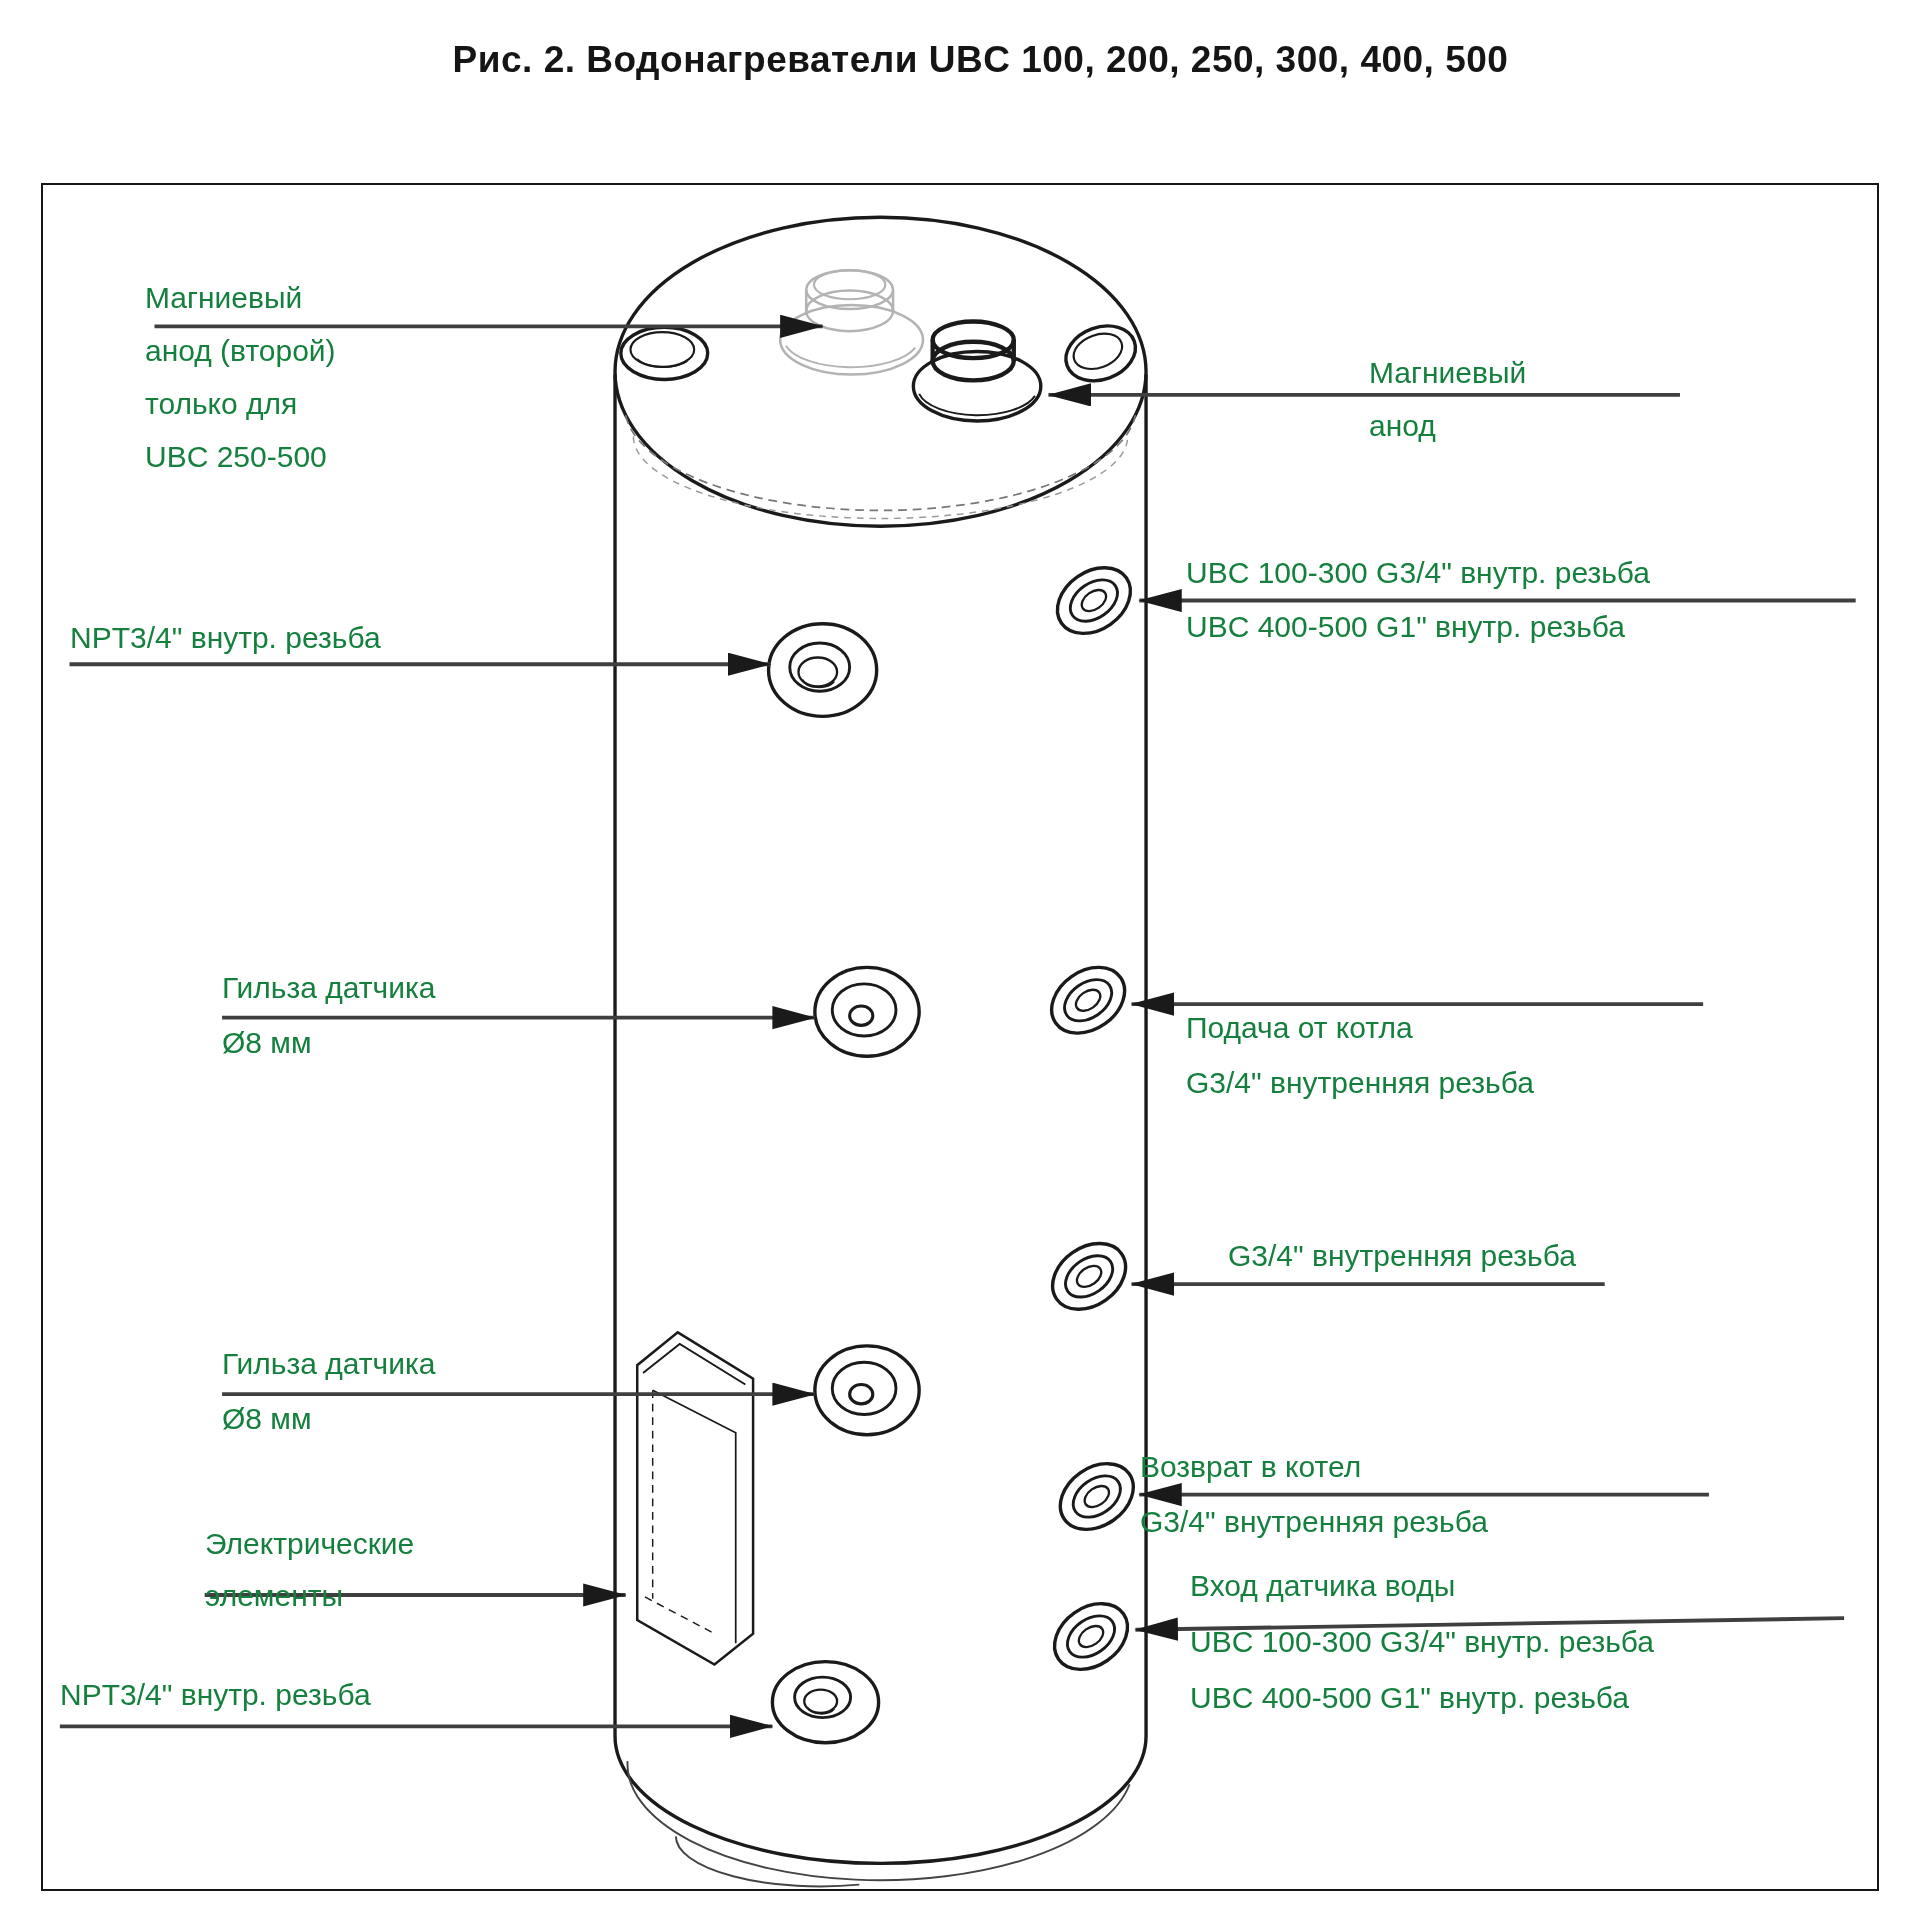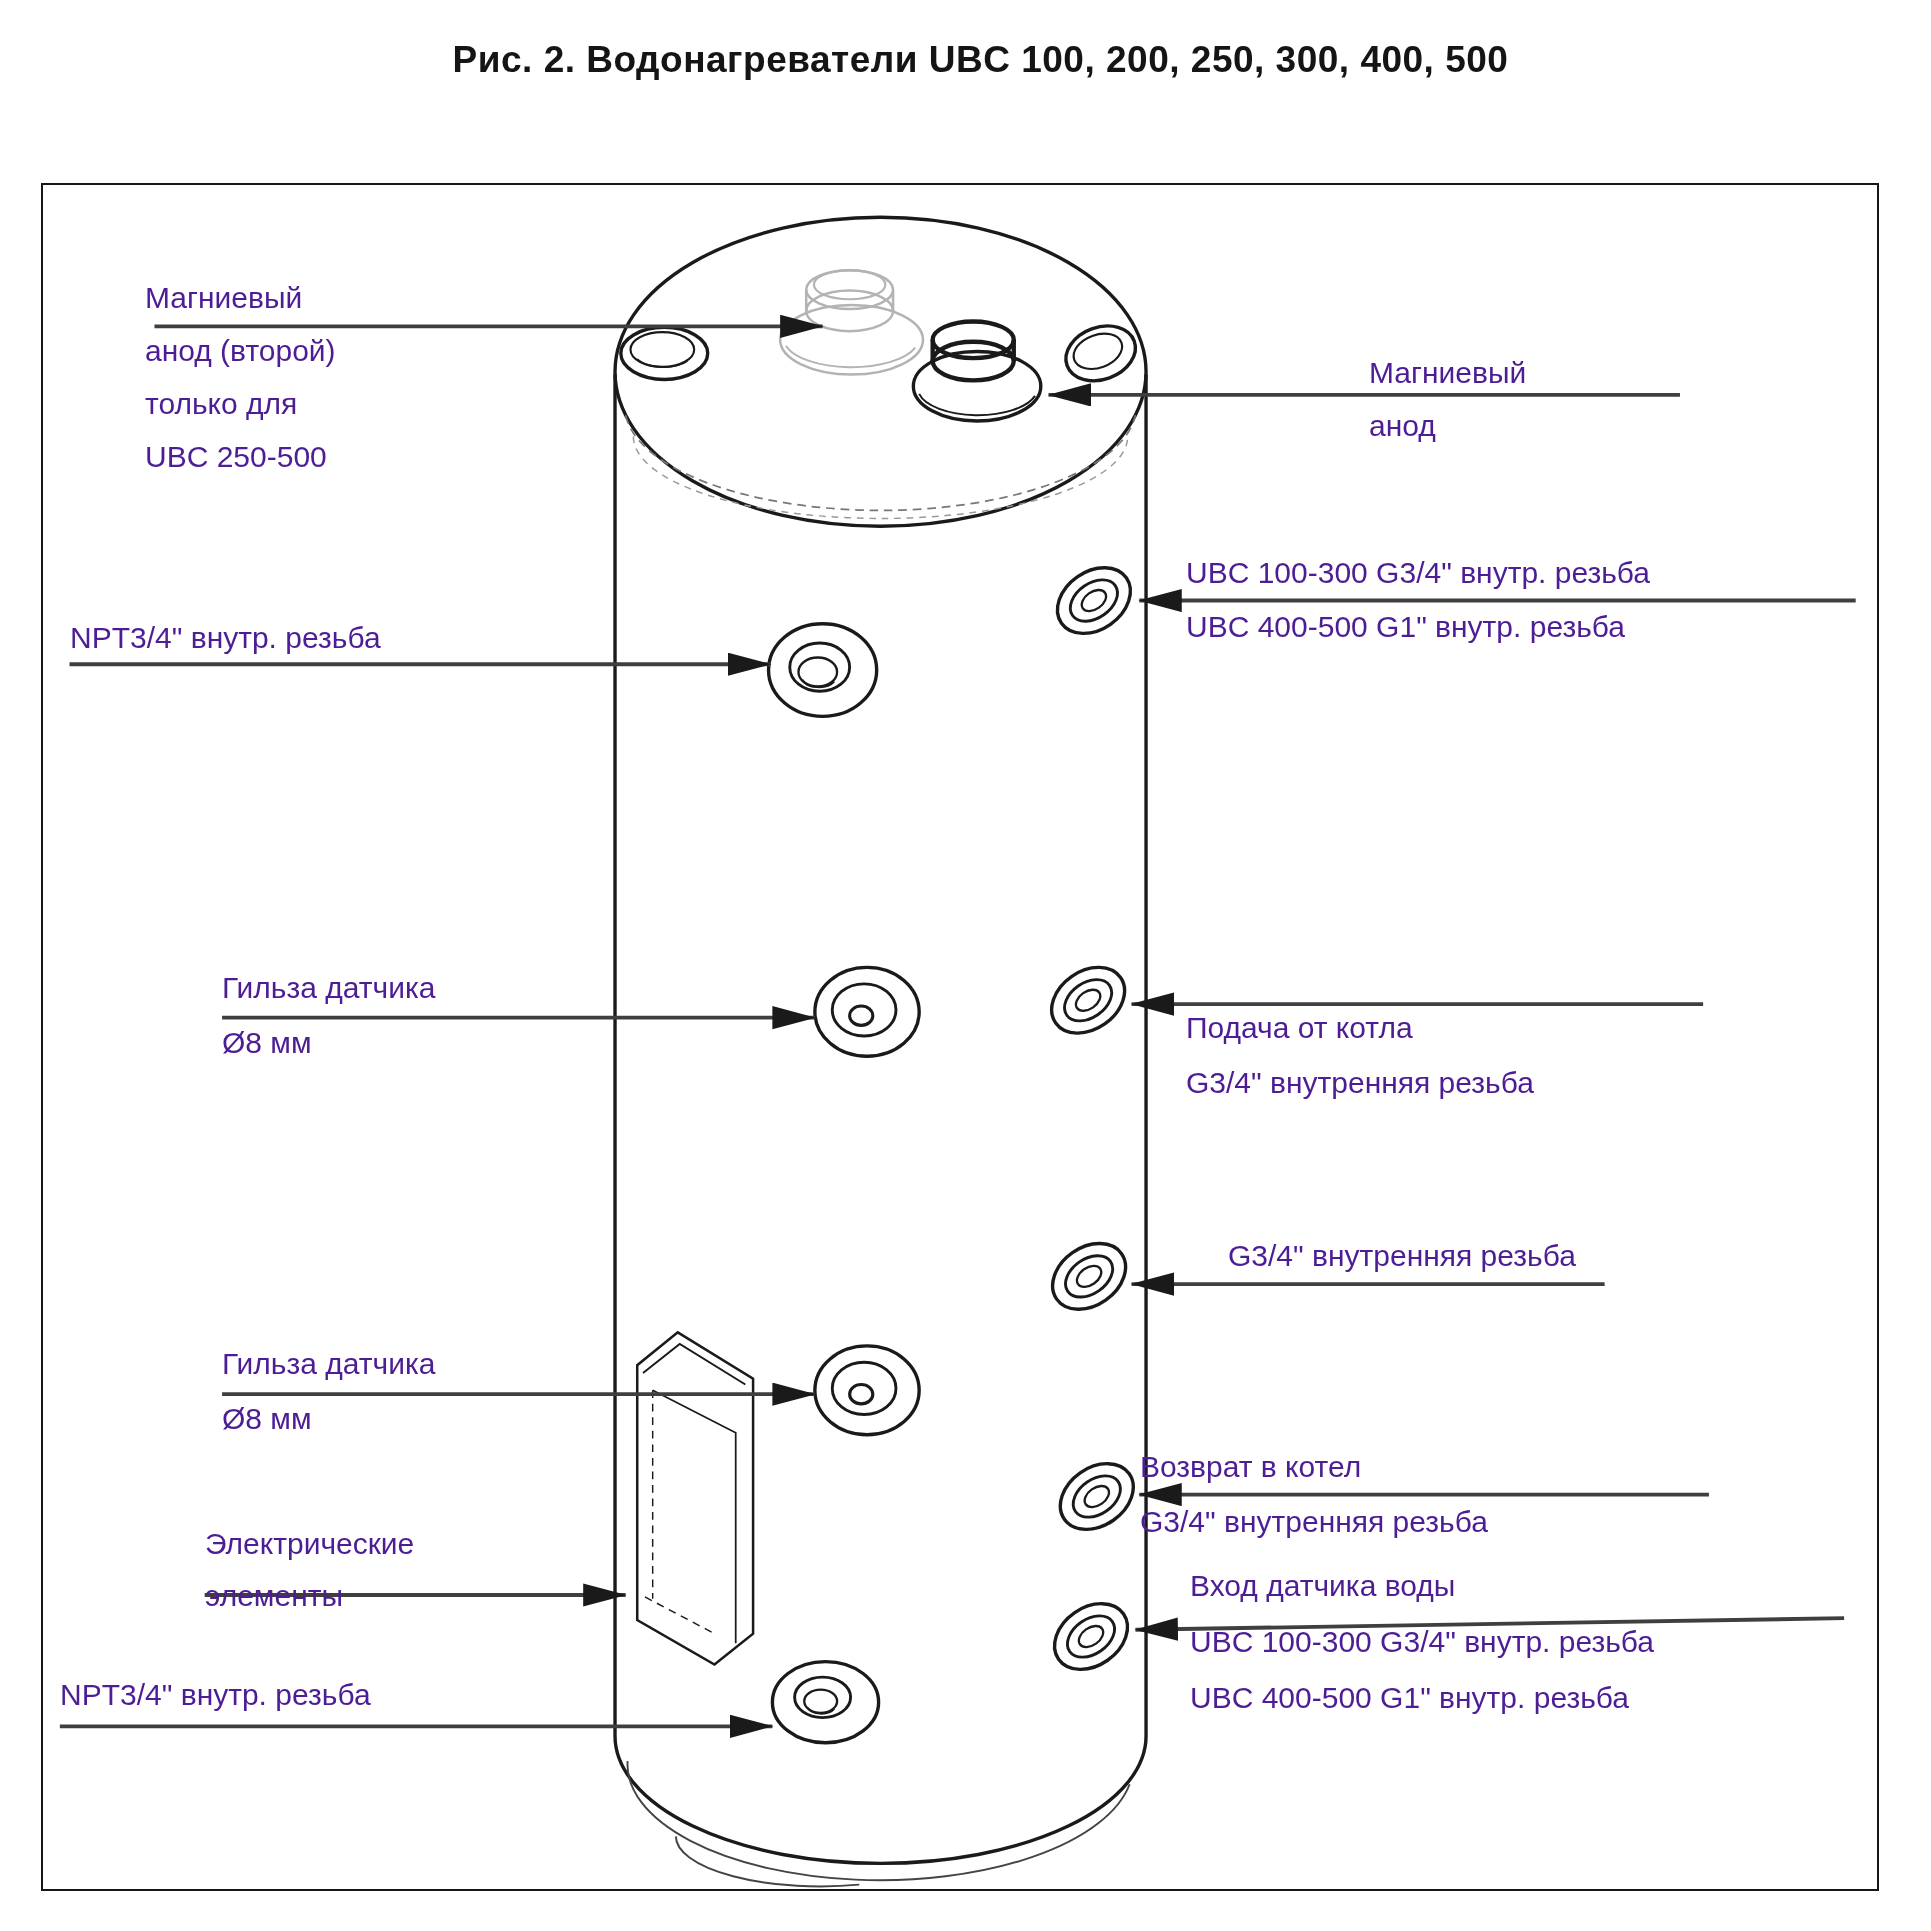--- a/index.html
+++ b/index.html
@@ -11,21 +11,21 @@
   }
   .title-line{
     position:absolute;left:0;right:0;text-align:center;
     font-weight:bold;font-size:37px;color:#151515;letter-spacing:0.5px;
   }
   .frame{
     position:absolute;left:41px;top:183px;width:1834px;height:1704px;
     border:2.9px solid #161616;background:transparent;
   }
   .draw{position:absolute;left:0;top:0;width:1931px;height:1931px;}
-  .lbl{position:absolute;font-size:30px;color:#4c1d95;white-space:nowrap;}
+  .lbl{position:absolute;font-size:30px;color:#15803d;white-space:nowrap;}
   .lbl div{height:inherit;}
 </style>
 </head>
 <body>
 <div class="page">
 
   <div class="title-line" style="top:39px">Рис. 2. Водонагреватели UBC 100, 200, 250, 300, 400, 500</div>
 
   <div class="frame"></div>
 

